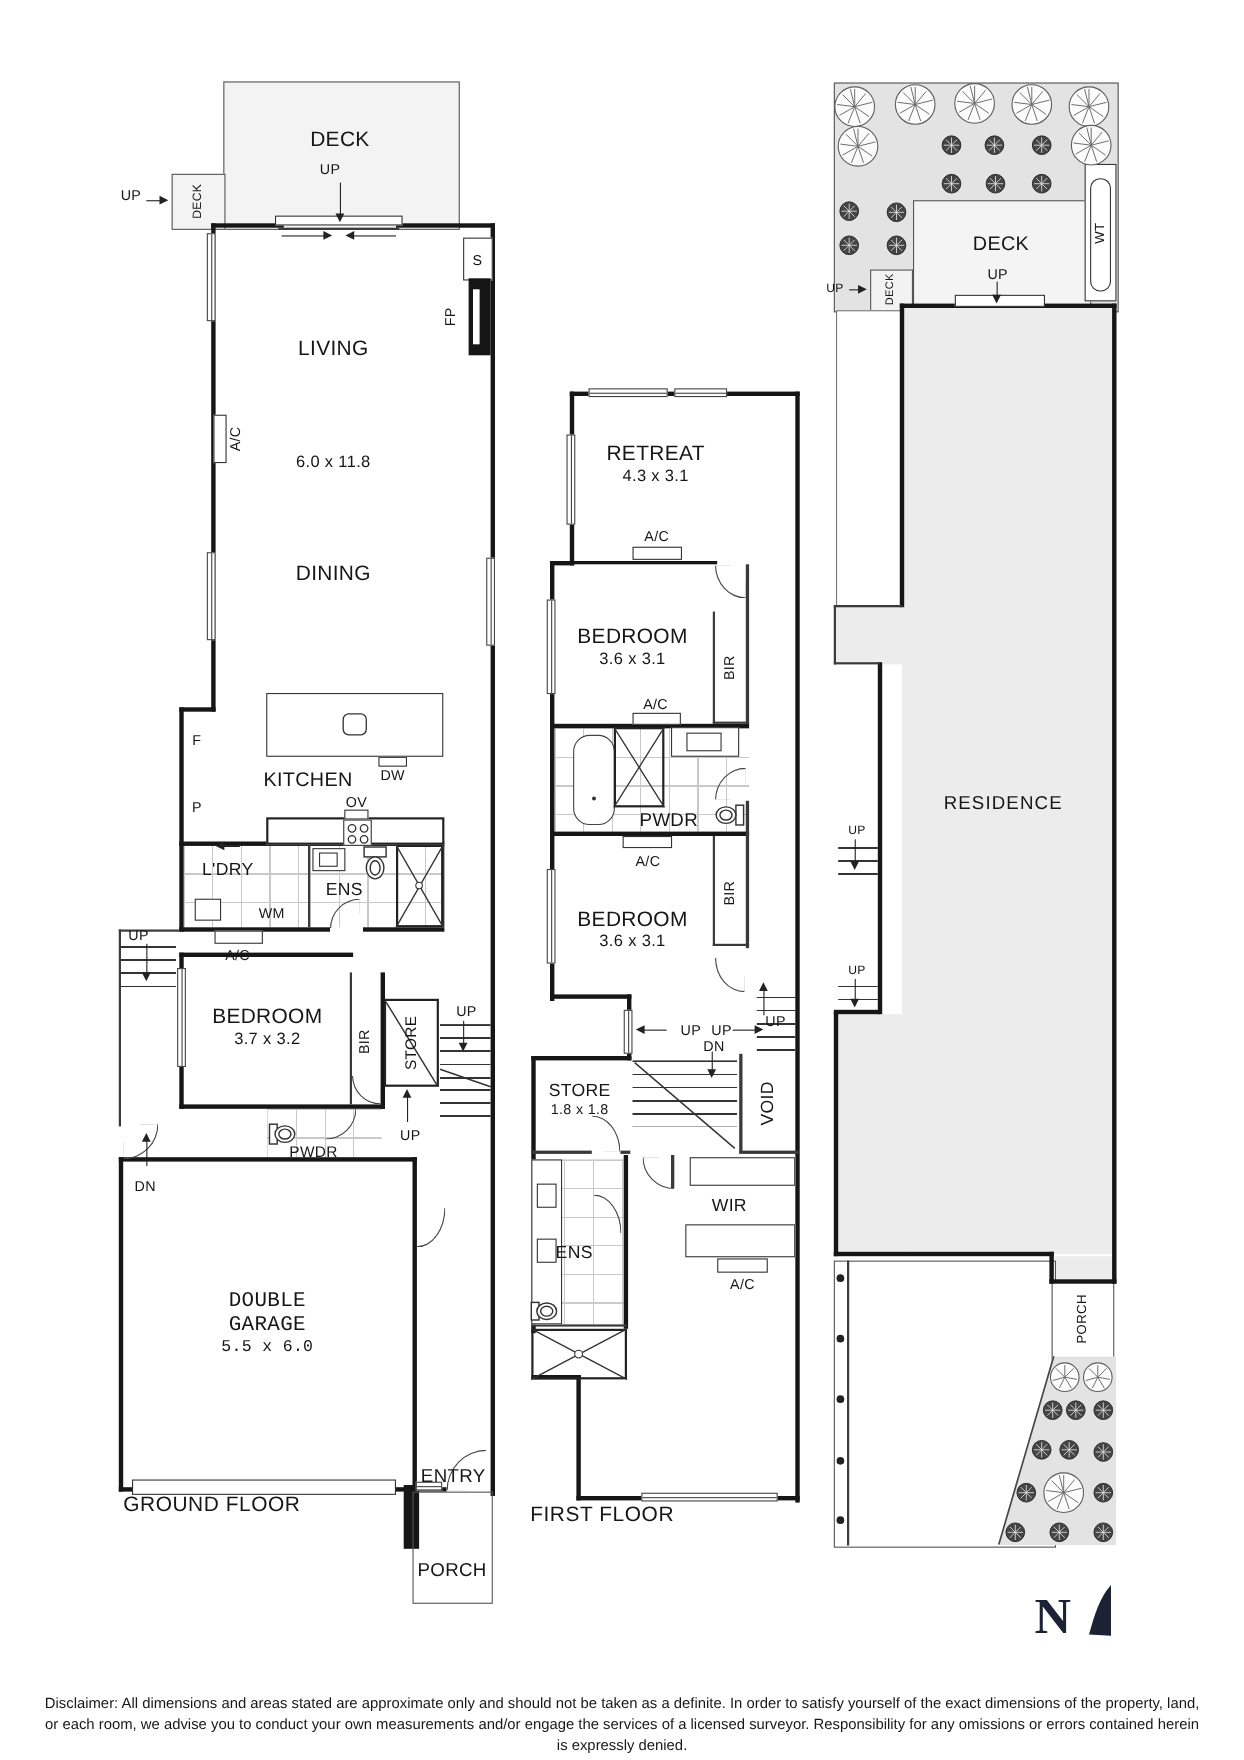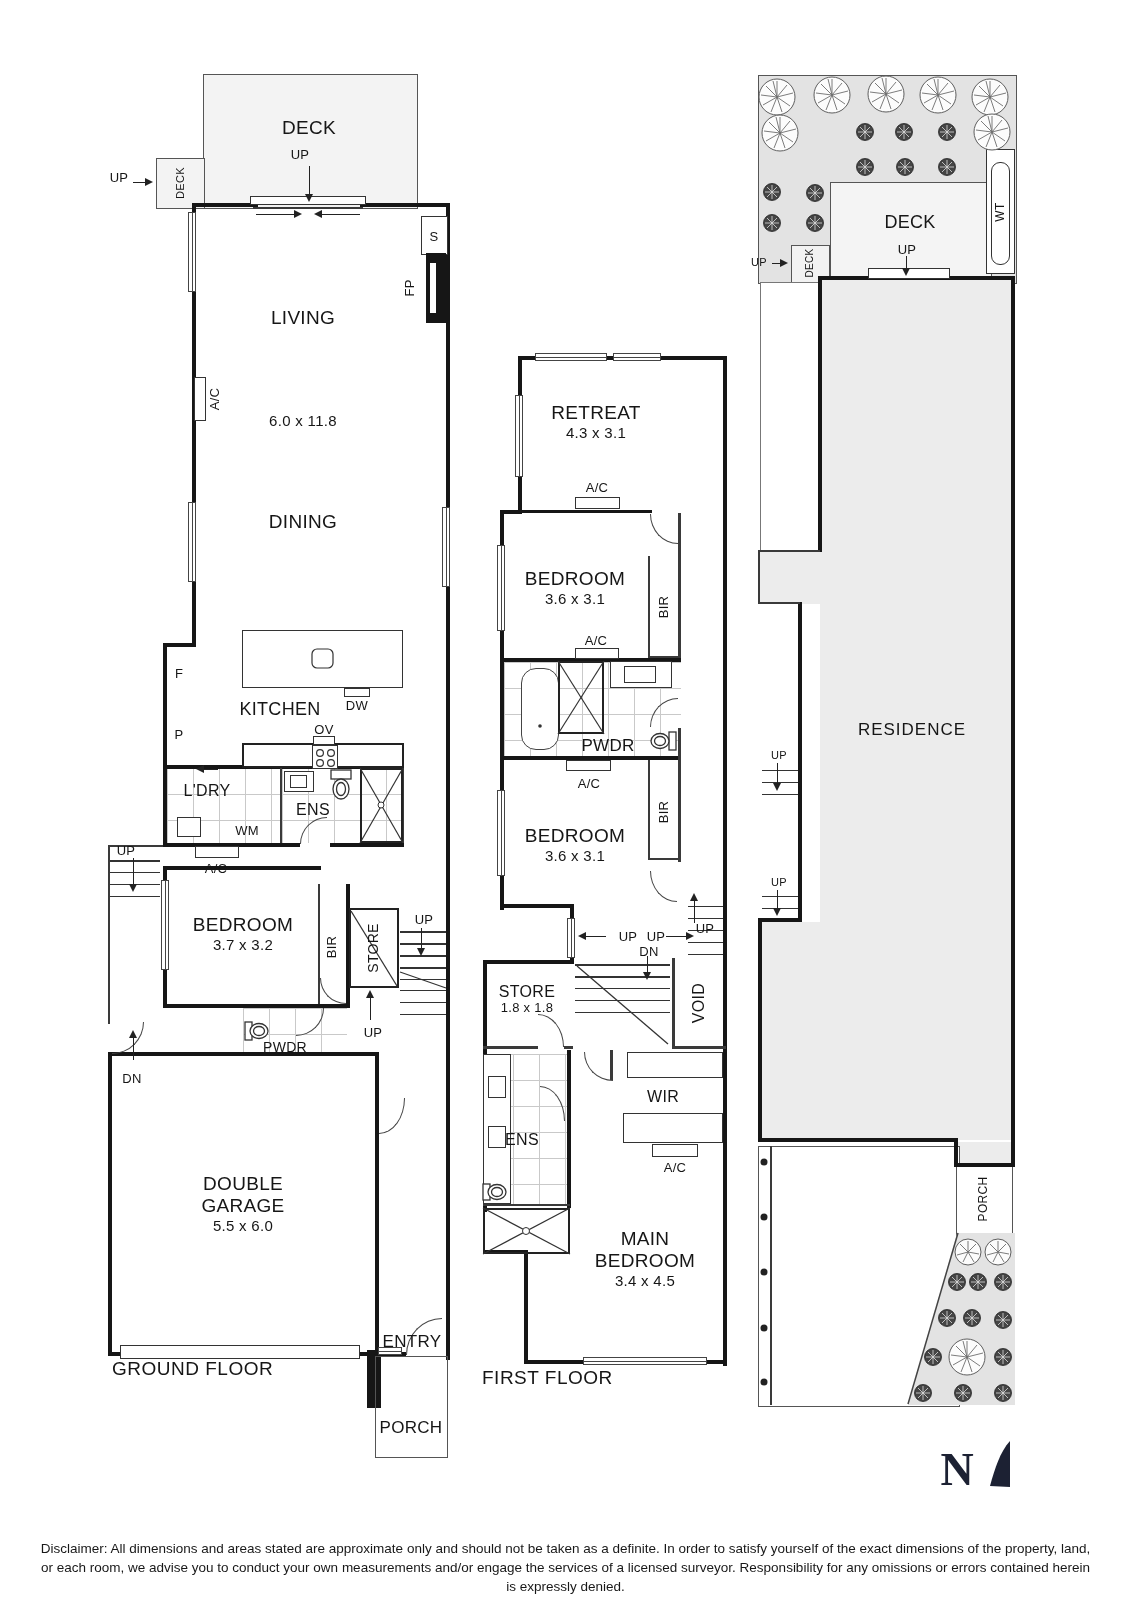--- a/index.html
+++ b/index.html
@@ -409,21 +409,21 @@
   <div class="lbl stack" style="left:243px;top:934px;width:140px;">
     <div class="rm">BEDROOM</div>
     <div class="dim">3.7 x 3.2</div>
   </div>
   <div class="lbl sm v" style="left:331px;top:947px;">BIR</div>
   <div class="lbl s14 v" style="left:373px;top:948px;">STORE</div>
   <div class="lbl sm" style="left:424px;top:919px;">UP</div>
   <div class="lbl sm" style="left:373px;top:1032px;">UP</div>
   <div class="lbl s14" style="left:285px;top:1047px;">PWDR</div>
   <div class="lbl sm" style="left:132px;top:1078px;">DN</div>
-  <div class="lbl stack" style="left:243px;top:1203px;width:112px;">
+  <div class="lbl stack" style="left:243px;top:1203px;width:112px;font-family:Liberation Mono, monospace;">
     <div class="rm">DOUBLE GARAGE</div>
     <div class="dim">5.5 x 6.0</div>
   </div>
   <div class="lbl r17" style="left:412px;top:1318px;margin-top:24px;">ENTRY</div>
   <div class="fl" style="left:112px;top:1358px;">GROUND FLOOR</div>
   <div class="lbl r17" style="left:411px;top:1428px;">PORCH</div>
 
   <div class="lbl stack" style="left:596px;top:422px;width:150px;">
     <div class="rm">RETREAT</div>
     <div class="dim">4.3 x 3.1</div>
@@ -447,24 +447,20 @@
   <div class="lbl sm" style="left:649px;top:951px;">DN</div>
   <div class="lbl sm" style="left:705px;top:928px;">UP</div>
   <div class="lbl stack" style="left:527px;top:1000px;width:120px;">
     <div class="r16">STORE</div>
     <div class="sm">1.8 x 1.8</div>
   </div>
   <div class="lbl r16 v" style="left:699px;top:1003px;">VOID</div>
   <div class="lbl r16" style="left:522px;top:1140px;">ENS</div>
   <div class="lbl r16" style="left:663px;top:1097px;">WIR</div>
   <div class="lbl sm" style="left:675px;top:1167px;">A/C</div>
-  <div class="lbl stack" style="left:645px;top:1258px;width:120px;">
-    <div class="rm">MAIN BEDROOM</div>
-    <div class="dim">3.4 x 4.5</div>
-  </div>
   <div class="fl" style="left:482px;top:1367px;">FIRST FLOOR</div>
 
   <div class="lbl r18" style="left:910px;top:222px;">DECK</div>
   <div class="lbl sm" style="left:907px;top:249px;">UP</div>
   <div class="lbl s10 v" style="left:809px;top:263px;">DECK</div>
   <div class="lbl xs" style="left:759px;top:262px;">UP</div>
   <div class="lbl s12 v" style="left:1000px;top:212px;">WT</div>
   <div class="lbl r21" style="left:912px;top:730px;">RESIDENCE</div>
   <div class="lbl xs" style="left:779px;top:755px;">UP</div>
   <div class="lbl xs" style="left:779px;top:882px;">UP</div>

